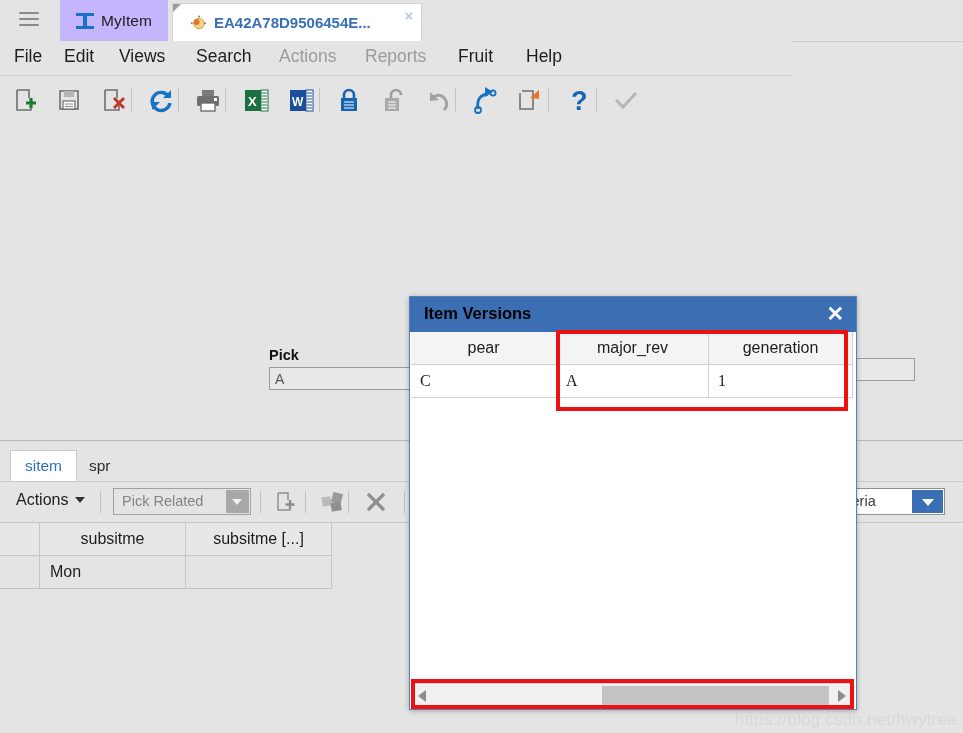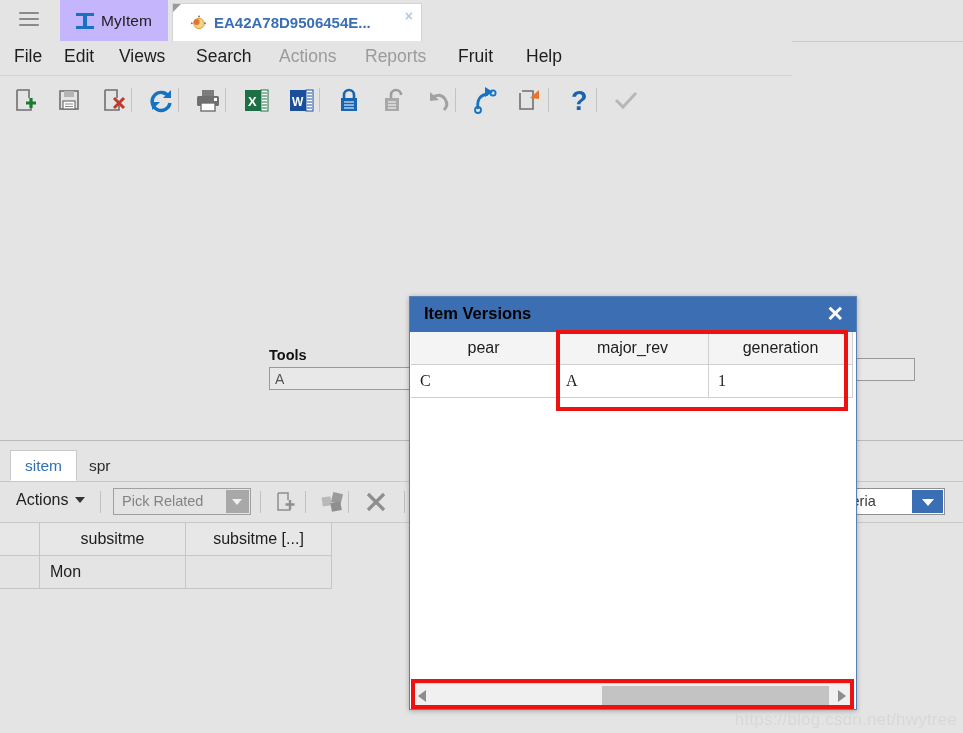--- a/index.html
+++ b/index.html
@@ -638,21 +638,21 @@
     <div class="tbtn" style="left:609px">
       <svg width="32" height="32" viewBox="0 0 32 32">
         <path d="M7 16 l7 7 l13 -14" fill="none" stroke="#b7b7b7" stroke-width="3"></path>
       </svg>
     </div>
   </div>
 
   <div class="workspace">
 
     <div class="fld" style="left:269px; top:224px">
-      <span class="flabel">Tools</span>
+      <span class="flabel">Pick</span>
       <input type="text" style="width: 164px;" value="A">
     </div>
 
     <div class="fld" style="left:500px; top:221px">
       <span class="flabel">Apple</span>
       <input type="text" style="width: 161px;" value="B">
     </div>
 
     <div class="fld" style="left:752px; top:215px">
       <span class="flabel">Pear</span>

